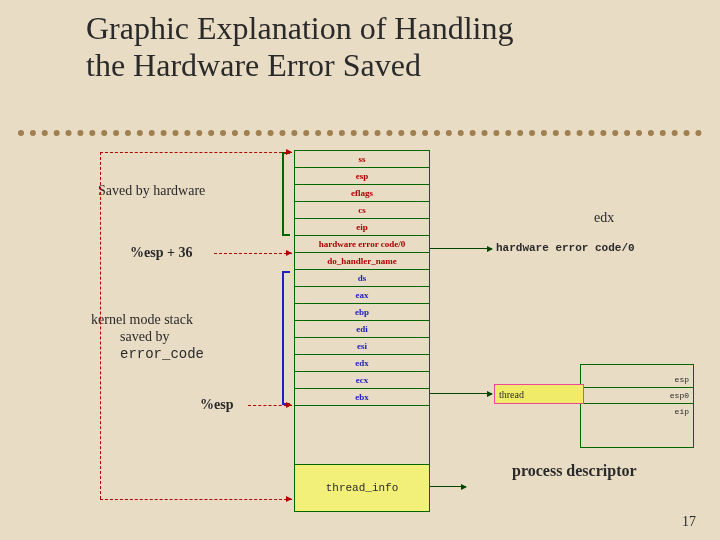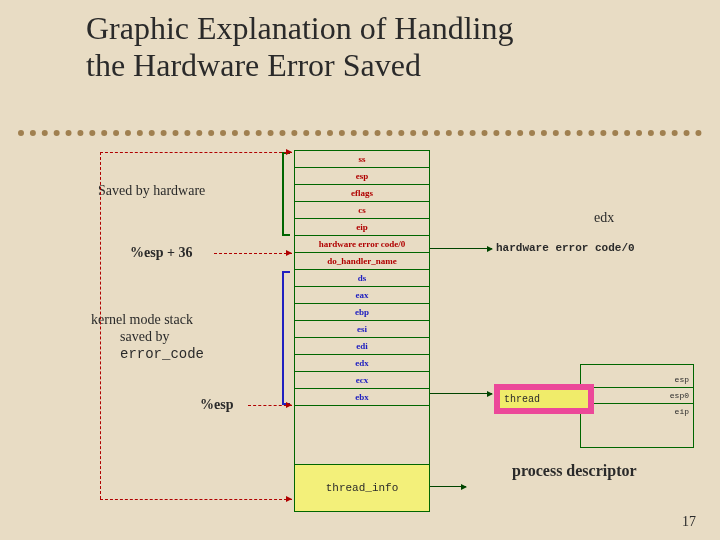--- a/index.html
+++ b/index.html
@@ -140,22 +140,22 @@
     height: 14px;
     line-height: 14px;
     font-family: "Courier New", monospace;
     font-size: 8px;
     text-align: right;
     padding-right: 4px;
   }
   .pd-yel {
     position: absolute;
     background: #f0ec6a;
-    border: 6px solid #ec4899;
-    font-family: Liberation Mono, monospace;
+    border: 1px solid #ec4899;
+    font-family: Liberation Serif, serif;
     font-size: 10px;
     display: flex;
     align-items: center;
     padding-left: 4px;
   }
   .pd-lbl {
     position: absolute;
     font-size: 16px;
   }
 
@@ -207,22 +207,22 @@
     <div class="cell red">ss</div>
     <div class="cell red">esp</div>
     <div class="cell red">eflags</div>
     <div class="cell red">cs</div>
     <div class="cell red">eip</div>
     <div class="cell red">hardware error code/0</div>
     <div class="cell red">do_handler_name</div>
     <div class="cell blue">ds</div>
     <div class="cell blue">eax</div>
     <div class="cell blue">ebp</div>
+    <div class="cell blue">edi</div>
     <div class="cell blue">esi</div>
-    <div class="cell blue">edi</div>
     <div class="cell blue">edx</div>
     <div class="cell blue">ecx</div>
     <div class="cell blue">ebx</div>
     <div class="tall"></div>
     <div class="threadinfo">thread_info</div>
   </div>
 
   <div class="lbl" style="left:98px; top:183px; width:140px;">Saved by hardware</div>
   <div class="lbl" style="left:130px; top:245px; width:80px; font-weight:bold;">%esp + 36</div>
   <div class="lbl" style="left:72px; top:312px; width:140px; text-align:center;">kernel mode stack</div>

